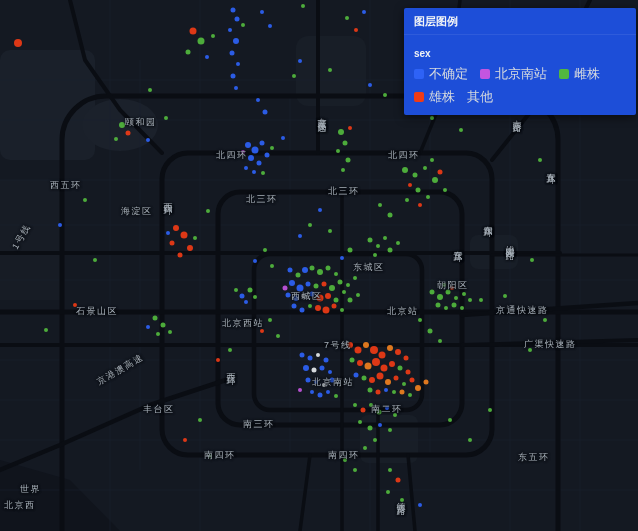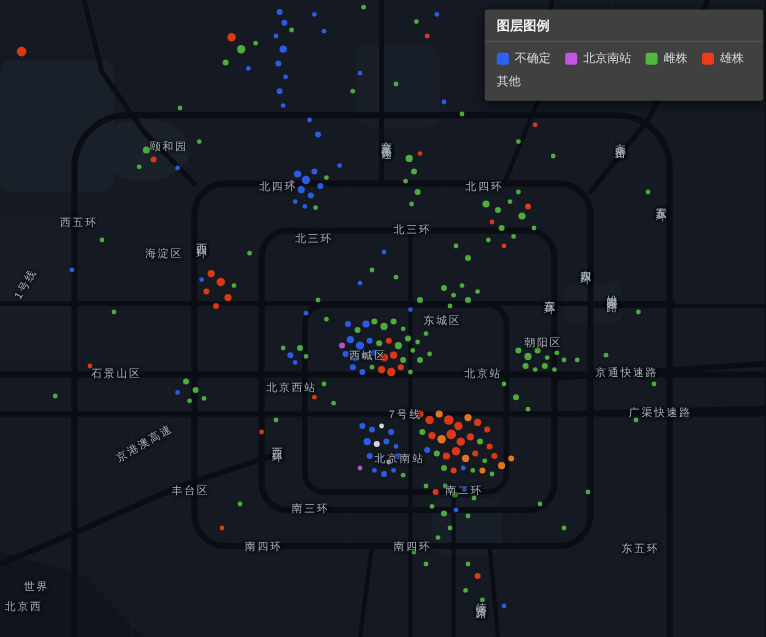--- a/index.html
+++ b/index.html
@@ -14,34 +14,34 @@
   .map-label{
     position:absolute;font-size:9px;color:#a9b2bb;white-space:nowrap;
     letter-spacing:1.5px;line-height:10px;
     text-shadow:0 0 2px #0a0d12,0 0 3px #0a0d12,1px 1px 2px #0a0d12;
   }
   .map-label.vertical{writing-mode:vertical-rl;letter-spacing:2px;}
   .map-label.rot{transform-origin:left top;}
   
   .legend-panel{
     position:absolute;top:8px;right:2px;width:232px;z-index:9;
-    background:#404040;border-radius:2px;color:#dfe3e8;
+    background:#1d4ed8;border-radius:2px;color:#dfe3e8;
     box-shadow:0 2px 10px rgba(0,0,0,.55);
   }
   .legend-header{
     font-size:11px;font-weight:bold;color:#f2f4f6;
     padding:6px 10px 5px;border-bottom:1px solid rgba(255,255,255,.08);
   }
   .legend-body{padding:7px 10px 9px;}
   .layer-row{display:flex;align-items:center;justify-content:space-between;
     font-size:10px;color:#e6e9ec;}
   .layer-row .layer-name{overflow:hidden;text-overflow:ellipsis;white-space:nowrap;}
   .eye-btn{display:inline-flex;align-items:center;cursor:pointer;margin-left:8px;flex:0 0 auto;}
   .field-name{font-size:10px;font-weight:bold;margin:6px 0 6px;color:#f0f2f4;}
-  .legend-items{display:flex;flex-wrap:wrap;gap:5px 12px;font-size:10px;color:#d6dade;}
+  .legend-items{display:flex;flex-wrap:wrap;gap:5px 12px;font-size:13px;color:#d6dade;}
   .legend-item{display:flex;align-items:center;gap:5px;}
   .sw{width:10px;height:10px;border-radius:2px;display:inline-block;flex:0 0 auto;}
 </style>
 </head>
 <body>
 
 <div id="screen">
 
   <svg class="layer" width="638" height="531" viewBox="0 0 638 531">
     <rect width="638" height="531" fill="#141922"></rect>
@@ -363,20 +363,21 @@
       <div class="map-label" style="left: 518px; top: 452px;">东五环</div>
       <div class="map-label vertical" style="left: 396px; top: 495px;">德贤路</div>
       <div class="map-label" style="left: 8px; top: 484px; margin-left: 12px;">世界</div>
       <div class="map-label" style="left: 4px; top: 500px;">北京西</div>
       <div class="map-label rot" style="left: 10px; top: 246px; transform: rotate(-60deg);">1号线</div>
     </div>
 
   <div class="legend-panel">
     <div class="legend-header">图层图例</div>
     <div class="legend-body">
+      <div class="field-name">sex</div>
       <div class="legend-items" id="legend-items">
           <span class="legend-item">
             <span class="sw" style="background: rgb(46, 98, 246);"></span>
             <span>不确定</span>
           </span>
           <span class="legend-item">
             <span class="sw" style="background: rgb(196, 85, 224);"></span>
             <span>北京南站</span>
           </span>
           <span class="legend-item">

